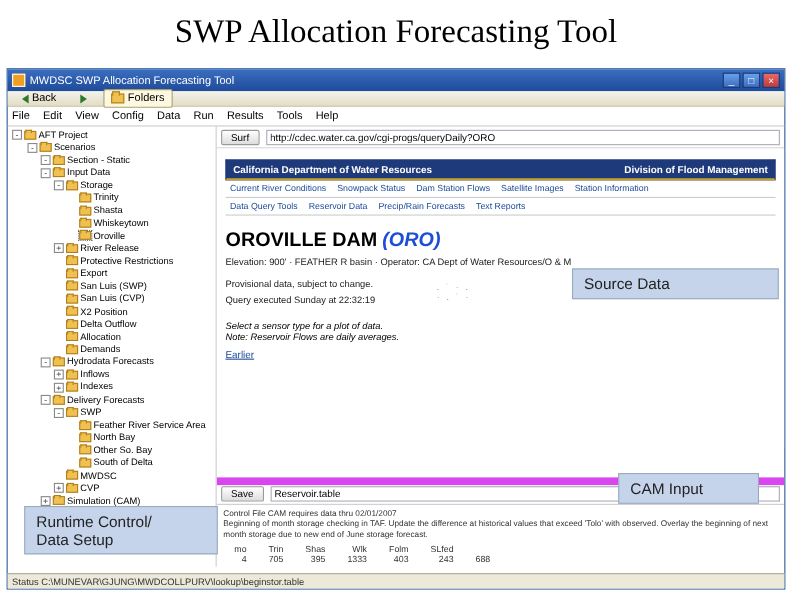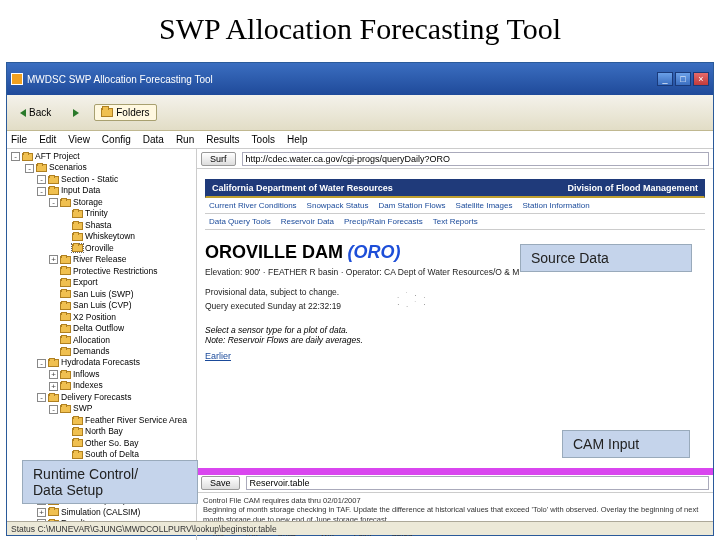--- a/index.html
+++ b/index.html
@@ -1,25 +1,25 @@
 <!DOCTYPE html>
 <html><head>
 <meta charset="utf-8">
 <style>
   * { margin: 0; padding: 0; box-sizing: border-box; font-family: Arial, sans-serif; }
   body { width: 720px; height: 540px; background: #fff; position: relative; overflow: hidden; }
   .slide-title { font-family: "Times New Roman", serif; font-size: 30px; text-align: center; padding: 12px 0 6px; }
   .app-window { margin: 10px 6px 0; border: 1px solid #2a5a9a; position: relative; background: #fff; height: 474px; }
-  .titlebar { height: 32px; background: linear-gradient(to bottom, #3b6ec0, #1f4a9a); display: flex; align-items: center; padding: 0 4px; color: #fff; font-size: 10px; justify-content: space-between; }
+  .titlebar { height: 20px; background: linear-gradient(to bottom, #3b6ec0, #1f4a9a); display: flex; align-items: center; padding: 0 4px; color: #fff; font-size: 10px; justify-content: space-between; }
   .titlebar-left { display: flex; align-items: center; gap: 4px; }
   .titlebar-icon { width: 12px; height: 12px; background: #f0a020; border: 1px solid #fff; }
   .titlebar-ctrls { display: flex; gap: 2px; }
   .titlebar-btn { width: 16px; height: 14px; background: linear-gradient(to bottom,#6aa0e8,#3b6ec0); border: 1px solid #1a3a7a; font-size: 9px; color: #fff; display: flex; align-items: center; justify-content: center; }
   .titlebar-btn.close { background: linear-gradient(to bottom,#e86a6a,#c03b3b); }
-  .toolbar { height: 36px; background: linear-gradient(to bottom,#f4f2eb,#e2ddc6); display: flex; align-items: center; padding: 0 6px; gap: 8px; font-size: 10px; border-bottom: 1px solid #c0b890; }
+  .toolbar { height: 14px; background: linear-gradient(to bottom,#f4f2eb,#e2ddc6); display: flex; align-items: center; padding: 0 6px; gap: 8px; font-size: 10px; border-bottom: 1px solid #c0b890; }
   .tool-btn { display: flex; align-items: center; gap: 3px; padding: 2px 6px; border: 1px solid transparent; border-radius: 2px; }
   .tool-btn.active { border: 1px solid #a8a070; background: #fff8e0; }
   .arrow-icon { width: 0; height: 0; border-top: 4px solid transparent; border-bottom: 4px solid transparent; }
   .arrow-icon.back { border-right: 6px solid #2a7a2a; }
   .arrow-icon.fwd { border-left: 6px solid #2a7a2a; }
   .folder-icon { width: 12px; height: 9px; background: #f0c050; border: 1px solid #b08020; position: relative; }
   .folder-icon::before { content: ""; position: absolute; top: -3px; left: 0; width: 5px; height: 3px; background: #f0c050; border: 1px solid #b08020; border-bottom: none; }
   .menubar { height: 18px; display: flex; align-items: center; padding: 0 4px; gap: 12px; font-size: 10px; border-bottom: 1px solid #ccc; }
   .body-area { display: flex; height: calc(100% - 72px); }
   .tree-panel { width: 190px; border-right: 1px solid #ccc; overflow: hidden; font-size: 8.5px; padding: 2px; line-height: 1.35; }
@@ -345,17 +345,17 @@
           </tr>
         </tbody>
           </table>
       </div>
     </div>
   </div>
 
   <div class="statusbar">Status   C:\MUNEVAR\GJUNG\MWDCOLLPURV\lookup\beginstor.table</div>
 </div>
 
-<div class="callout" style="top:244px; left:520px; width:172px;">Source Data</div>
+<div class="callout" style="top:244px; left:520px; width:188px;">Source Data</div>
 <div class="callout" style="top:430px; left:562px; width:128px;">CAM Input</div>
 <div class="callout" style="top:460px; left:22px; width:176px;">
   <span>Runtime Control/</span><br><span>Data Setup</span>
 </div>
 
 </body></html>

